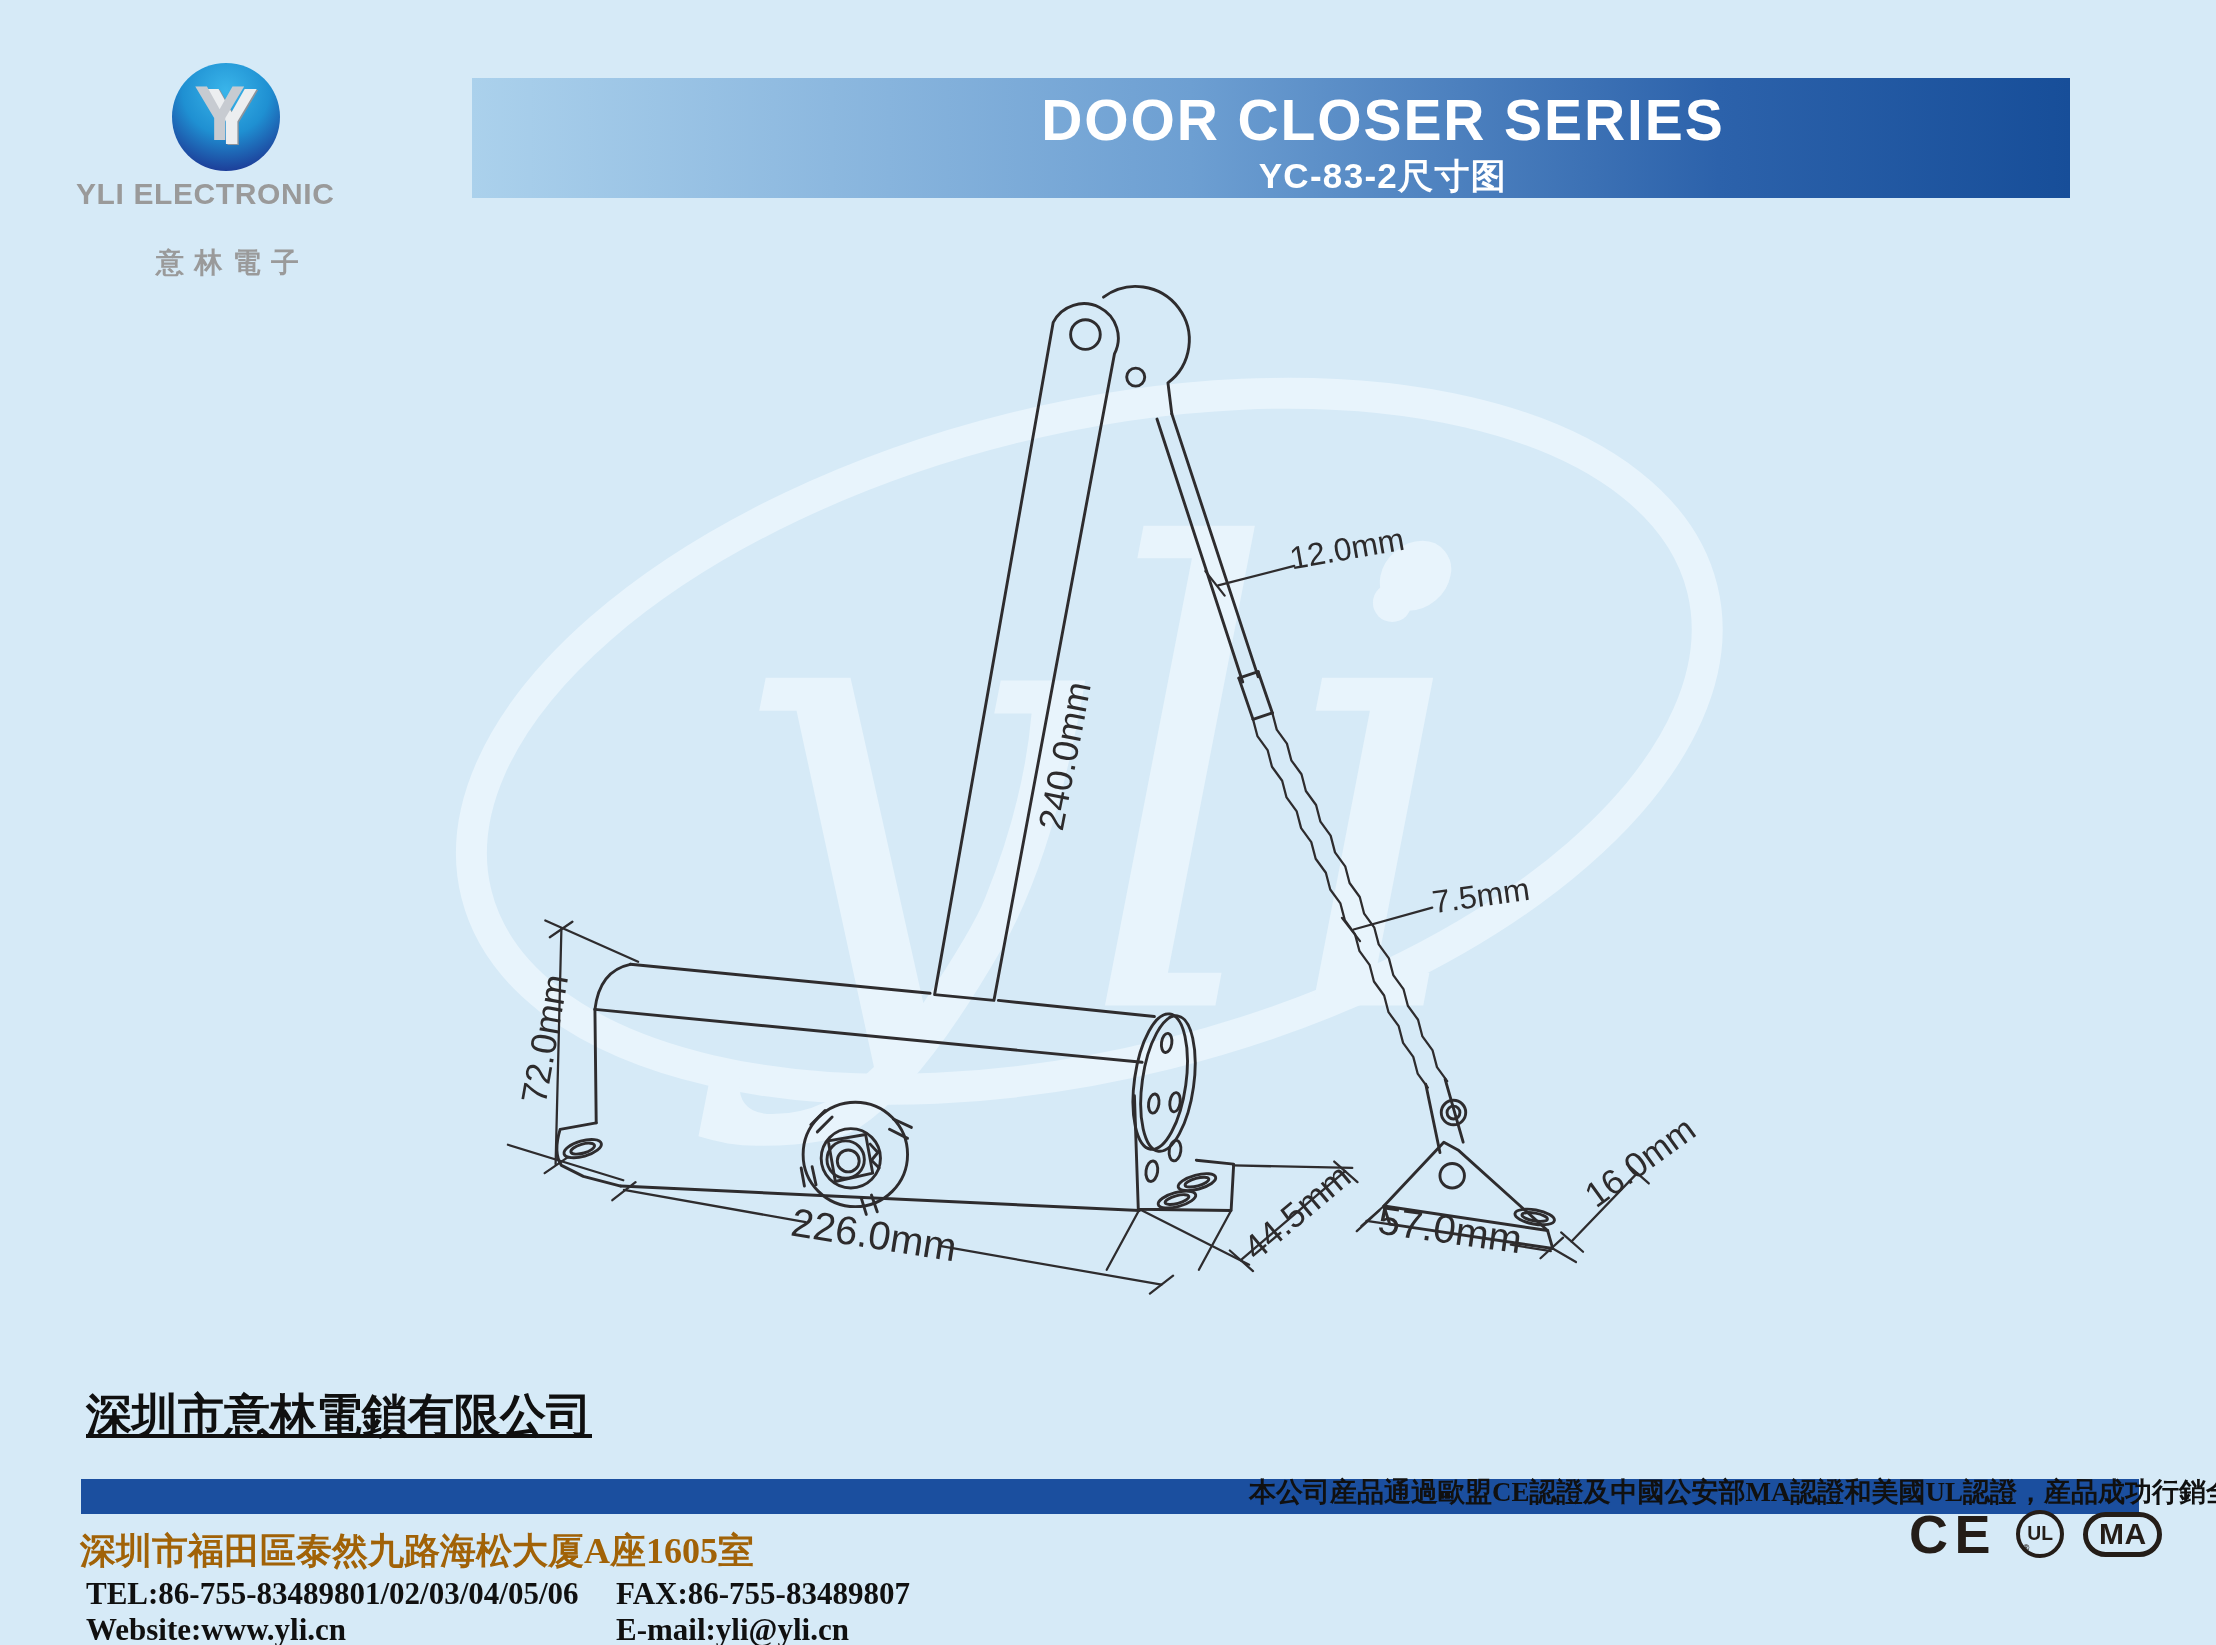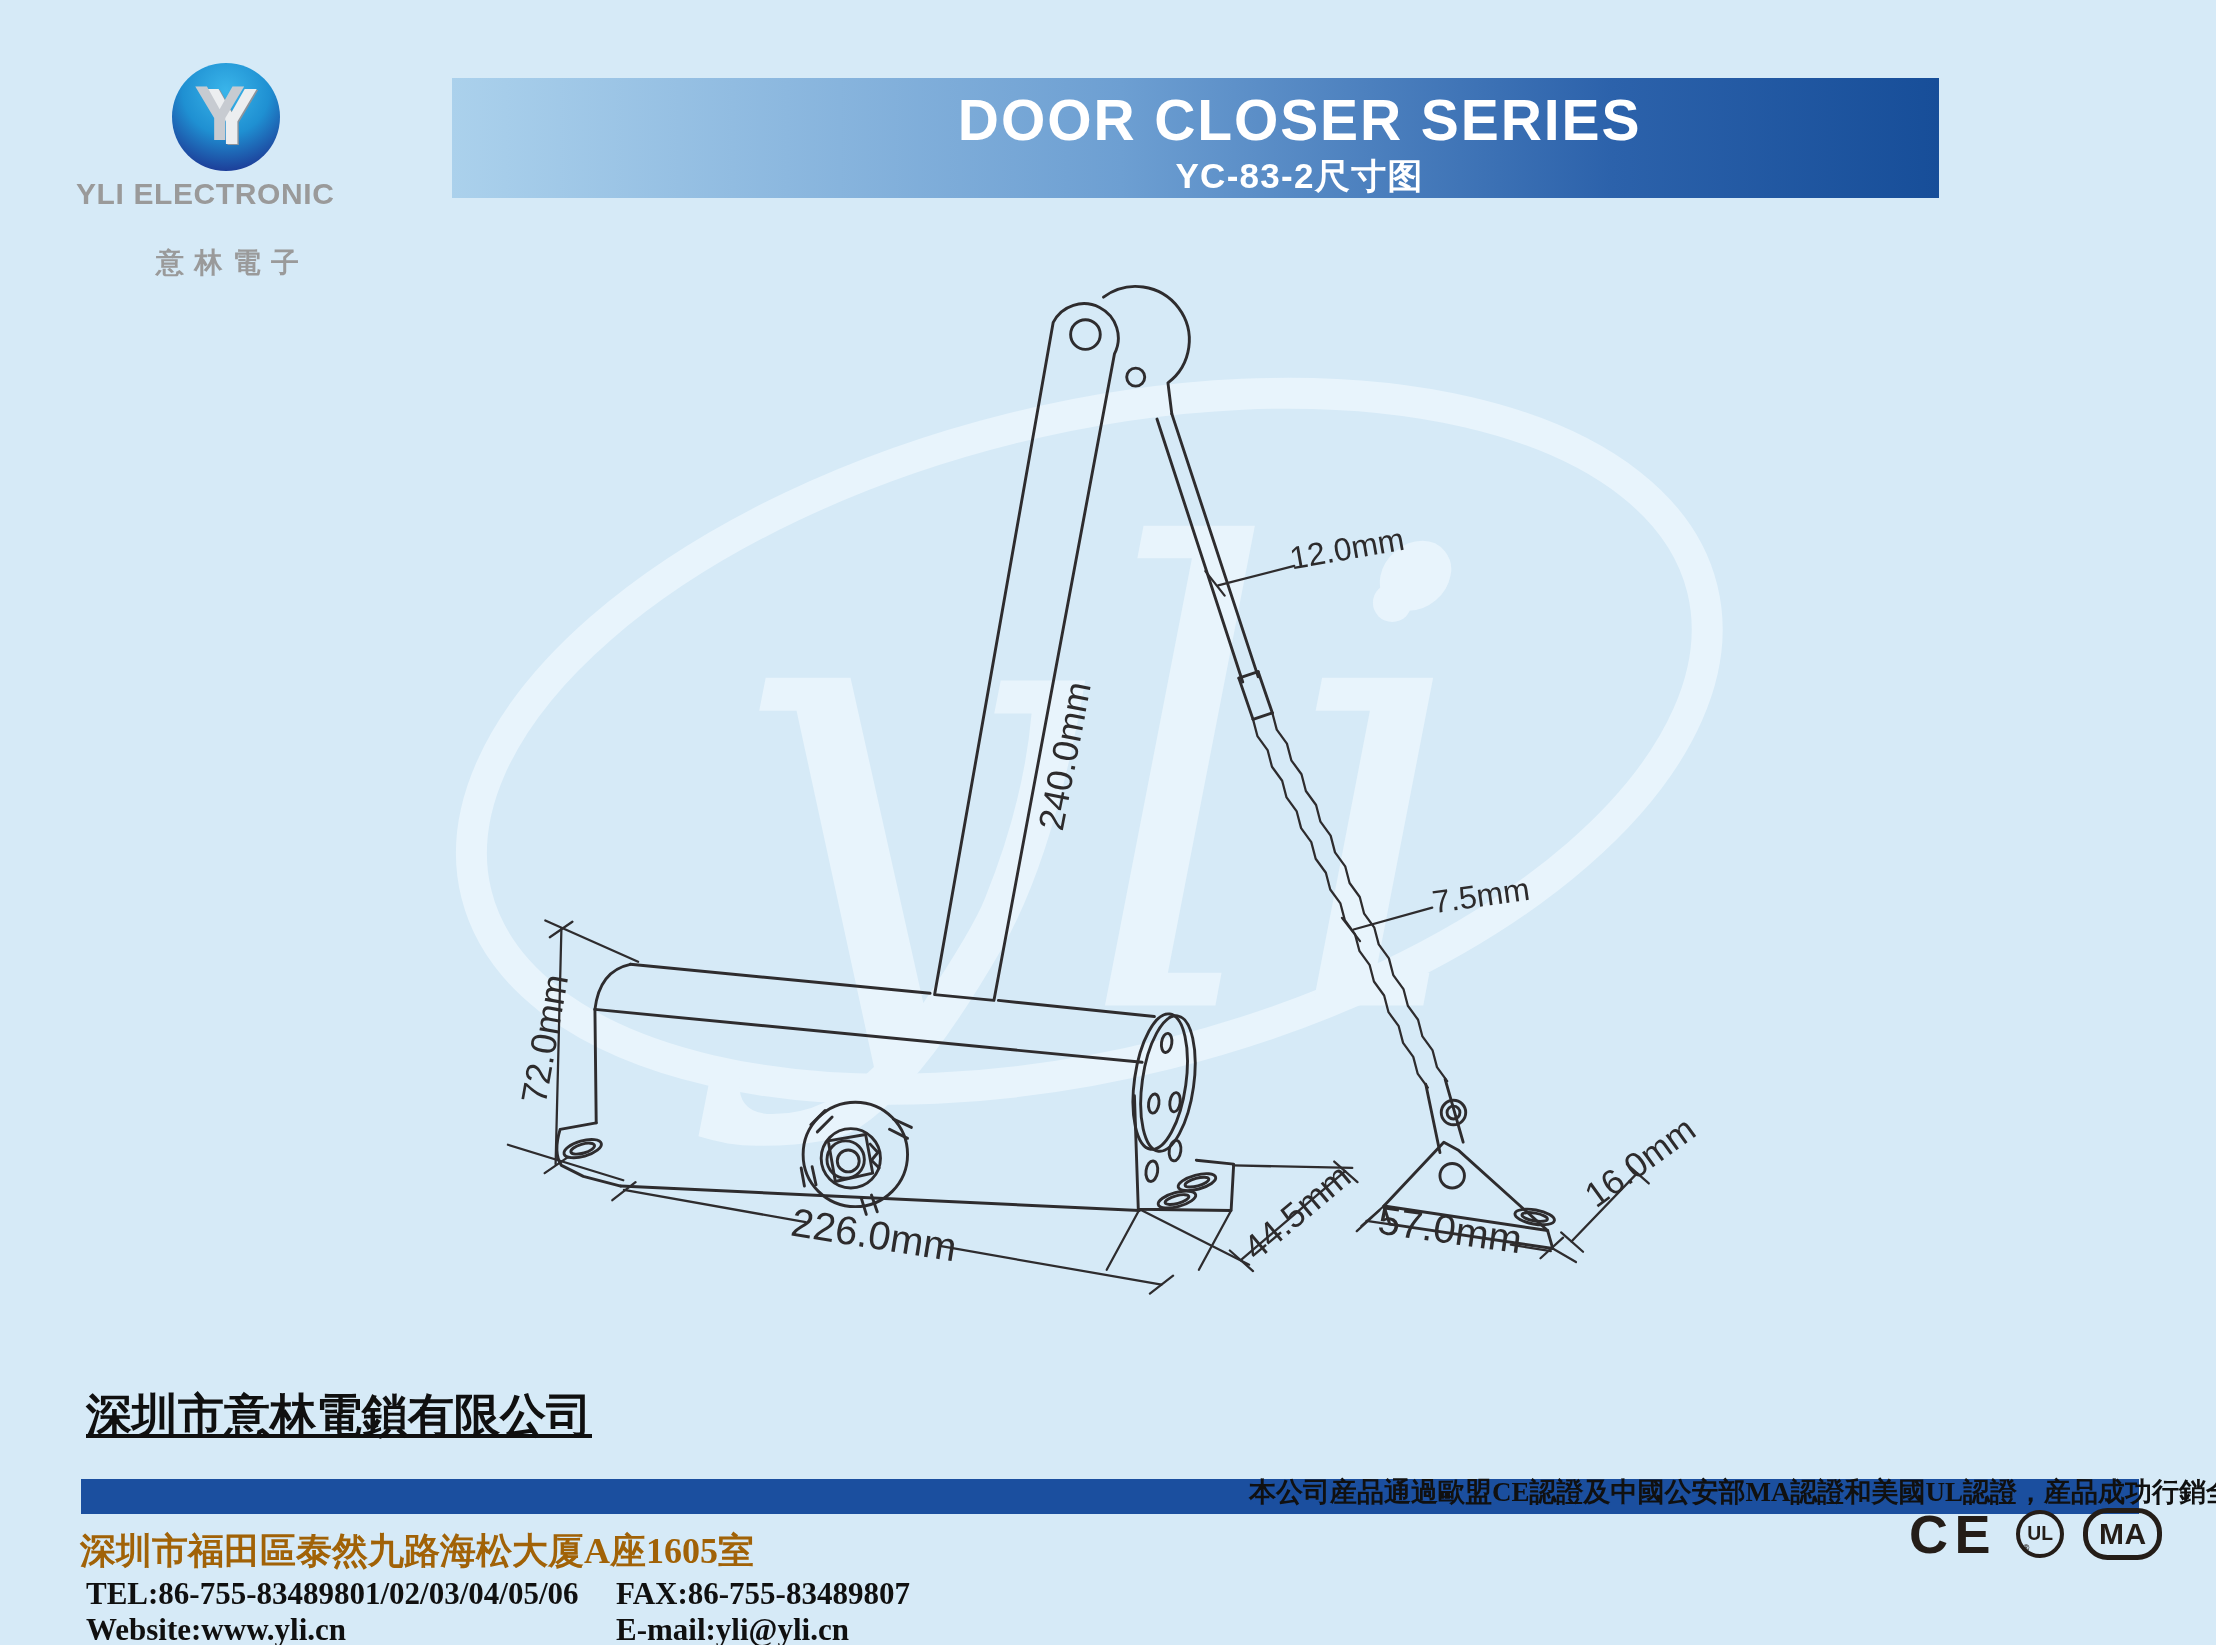--- a/index.html
+++ b/index.html
@@ -15,22 +15,22 @@
     display:flex;align-items:center;justify-content:center;}
   .logo-sphere .y1{font:bold 77px "Liberation Sans",sans-serif;color:#c7cbd1;margin-right:-40px;
     transform:translateY(-3.9px);}
   .logo-sphere .y2{font:bold 79px "Liberation Sans",sans-serif;color:#eceef0;text-shadow:1.3px 1.3px 0 #8d949c;}
   .logo-en{position:absolute;left:76px;top:177px;width:303px;text-align:left;
     font:bold 30px "Liberation Sans",sans-serif;color:#9a9a9a;letter-spacing:0.6px;}
   .logo-cn{position:absolute;left:76px;top:213px;width:303px;text-align:center;
     font:600 28px "Liberation Serif",serif;color:#9a9a9a;letter-spacing:10.3px;text-indent:10.3px;margin-top:31px;}
 
   
-  .banner{position:absolute;left:452px;top:78px;width:1466px;height:120px;
-    background:linear-gradient(90deg,#abd1ec 0%,#6d9fd2 45%,#2c62ab 78%,#174e99 100%);padding-left:21px;}
+  .banner{position:absolute;left:472px;top:78px;width:1598px;height:120px;
+    background:linear-gradient(90deg,#abd1ec 0%,#6d9fd2 45%,#2c62ab 78%,#174e99 100%);}
   .banner-title{position:absolute;left:57%;top:9px;transform:translateX(-50%);
     font:bold 57px "Liberation Sans",sans-serif;color:#ffffff;letter-spacing:1.9px;white-space:nowrap;}
   .banner-sub{position:absolute;left:57%;top:75px;transform:translateX(-50%);
     font:bold 35px "Liberation Sans",sans-serif;color:#ffffff;letter-spacing:1.3px;white-space:nowrap;}
 
   
   .dim{position:absolute;font:400 32px "Liberation Sans",sans-serif;color:#2d2b2c;white-space:nowrap;}
   #d12 {left:1347px;top:549px; font-size:32px;transform:translate(-50%,-50%) rotate(-10deg);}
   #d240{left:1065px;top:756px;font-size:36px;transform:translate(-50%,-50%) rotate(-79deg);}
   #d75 {left:1481px;top:896px;font-size:32px;transform:translate(-50%,-50%) rotate(-8deg);}
@@ -49,21 +49,21 @@
   .web{position:absolute;left:86px;top:1612px;font:bold 31px "Liberation Serif",serif;color:#101010;}
   .email{position:absolute;left:616px;top:1612px;font:bold 31px "Liberation Serif",serif;color:#101010;}
   .cert-note{position:absolute;left:1249px;top:1474px;width:897px;
     font:600 27px "Liberation Serif",serif;color:#101010;white-space:nowrap;}
   .cert-logos{position:absolute;left:1909px;top:1503px;display:flex;align-items:center;gap:19.3px;color:#241d18;}
   .ce-mark{font:bold 54px "Liberation Sans",sans-serif;letter-spacing:6.4px;}
   .ul-mark{width:48px;height:48px;border:4.5px solid #241d18;border-radius:50%;
     display:flex;align-items:center;justify-content:center;position:relative;box-sizing:border-box;}
   .ul-mark .ul-txt{font:bold 19.3px "Liberation Sans",sans-serif;letter-spacing:0;}
   .ul-mark .ul-r{position:absolute;left:2.6px;bottom:1.3px;font:bold 9px "Liberation Sans",sans-serif;}
-  .ma-mark{width:79px;height:52px;border:5.2px solid #241d18;border-radius:24.5px;
+  .ma-mark{width:79px;height:45px;border:5.2px solid #241d18;border-radius:24.5px;
     display:flex;align-items:center;justify-content:center;box-sizing:border-box;}
   .ma-mark .ma-txt{font:bold 30px "Liberation Sans",sans-serif;letter-spacing:0.6px;}
 </style>
 </head>
 <body>
 
 <div class="page">
 
   <svg class="art" viewBox="0 0 3438 2552">
 

